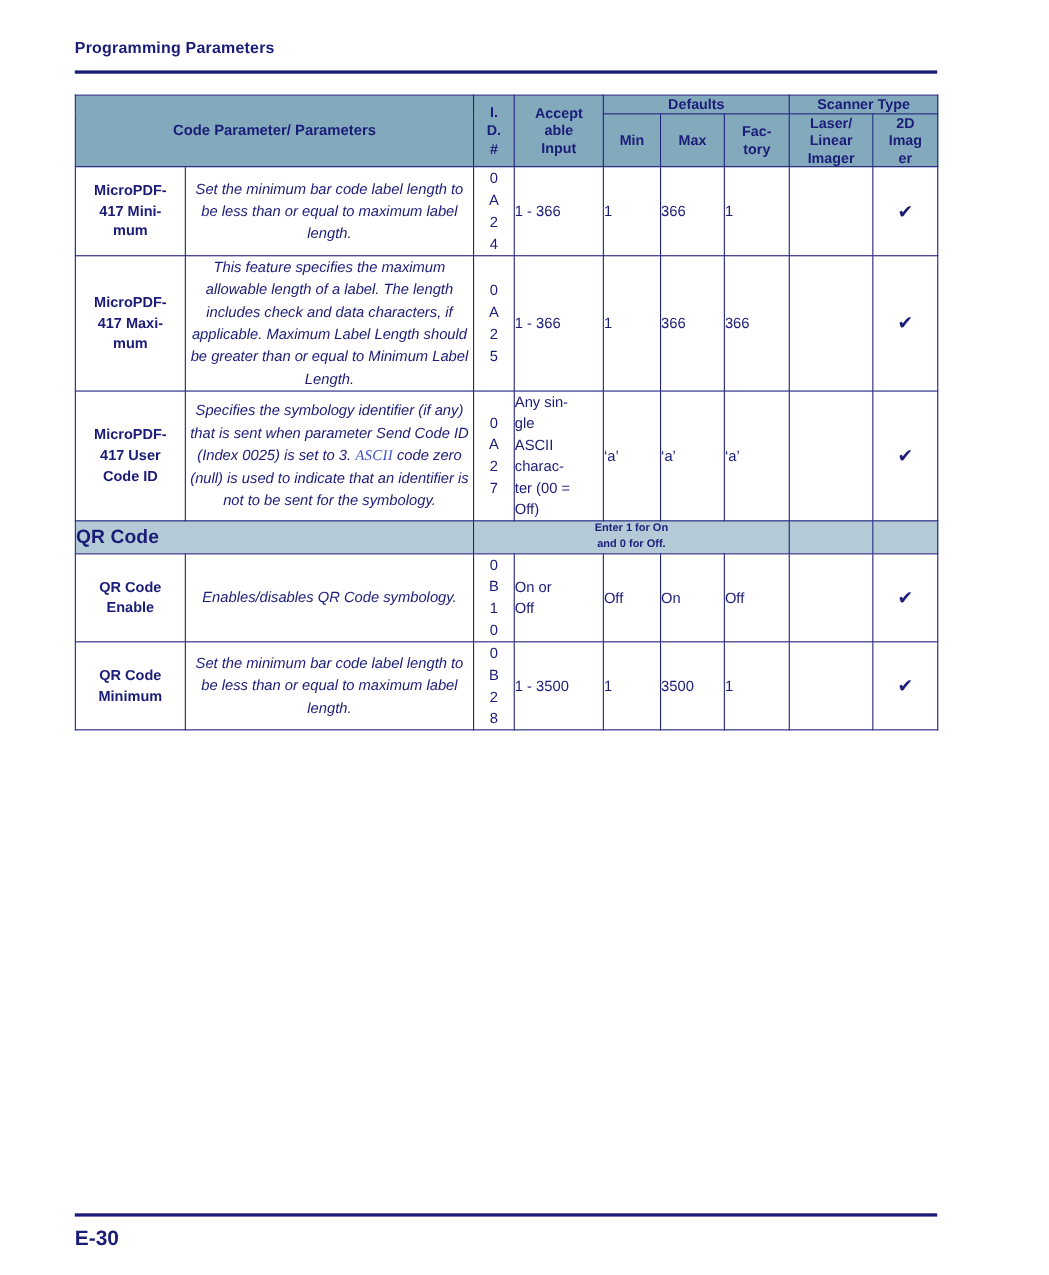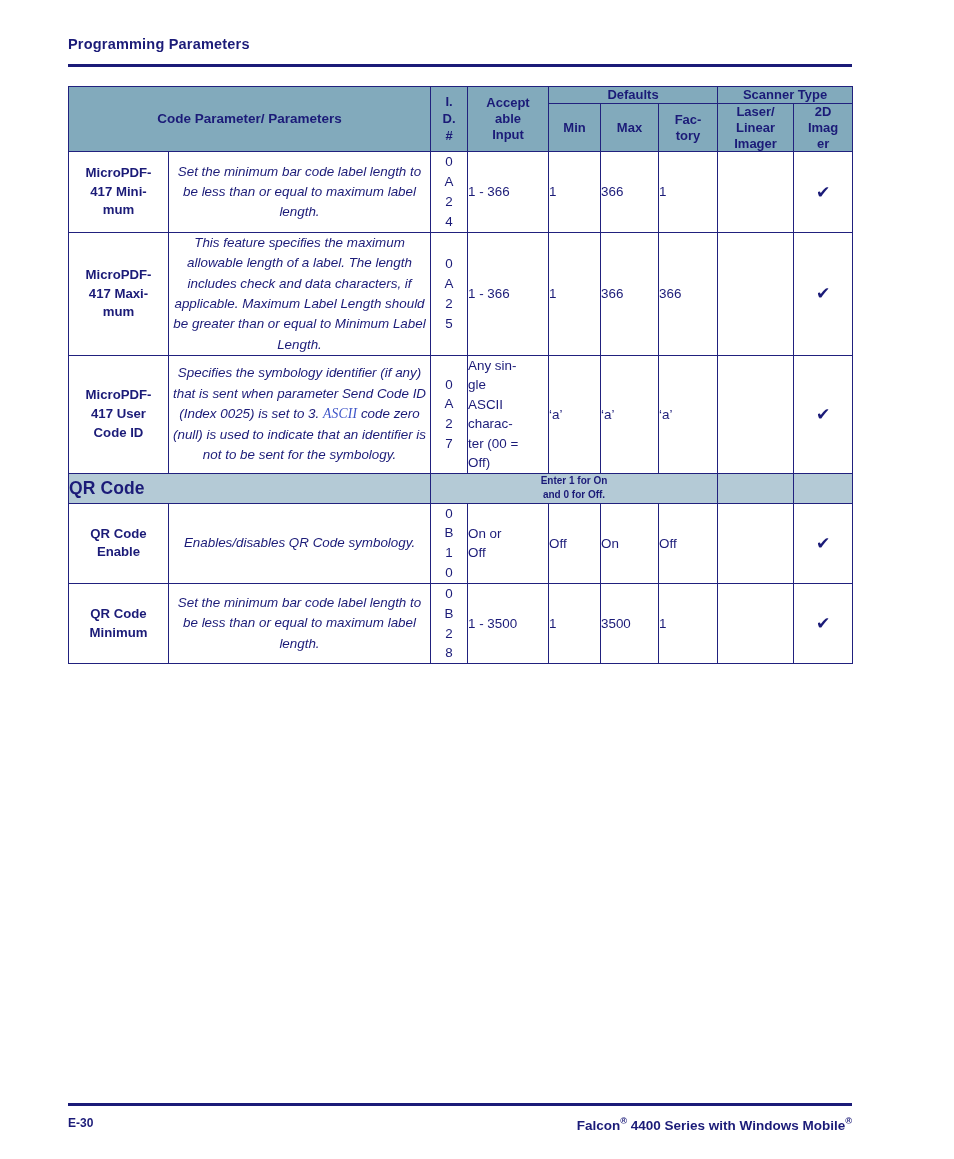--- a/index.html
+++ b/index.html
@@ -162,21 +162,21 @@
     left: 68px;
     top: 1103px;
     width: 784px;
     height: 3px;
     background: #1b1b78;
   }
   .foot-left {
     position: absolute;
     left: 68px;
     top: 1116px;
-    font-size: 12px;
+    font-size: 19px;
     font-weight: bold;
     color: #1b1b78;
   }
   .foot-right {
     position: absolute;
     right: 102px;
     top: 1116px;
     font-size: 13.5px;
     font-weight: bold;
     color: #1b1b78;
@@ -364,15 +364,14 @@
           <td class="cell-check"></td>
           <td class="cell-check">✔</td>
         </tr>
 
       </tbody>
     </table>
   </div>
 
   <div class="foot-rule"></div>
   <div class="foot-left">E-30</div>
-  <div class="foot-right"><span>Falcon</span><span class="sup">®</span><span> 4400 Series with Windows Mobile</span><span class="sup">®</span></div>
 
 </div>
 
 </body></html>

